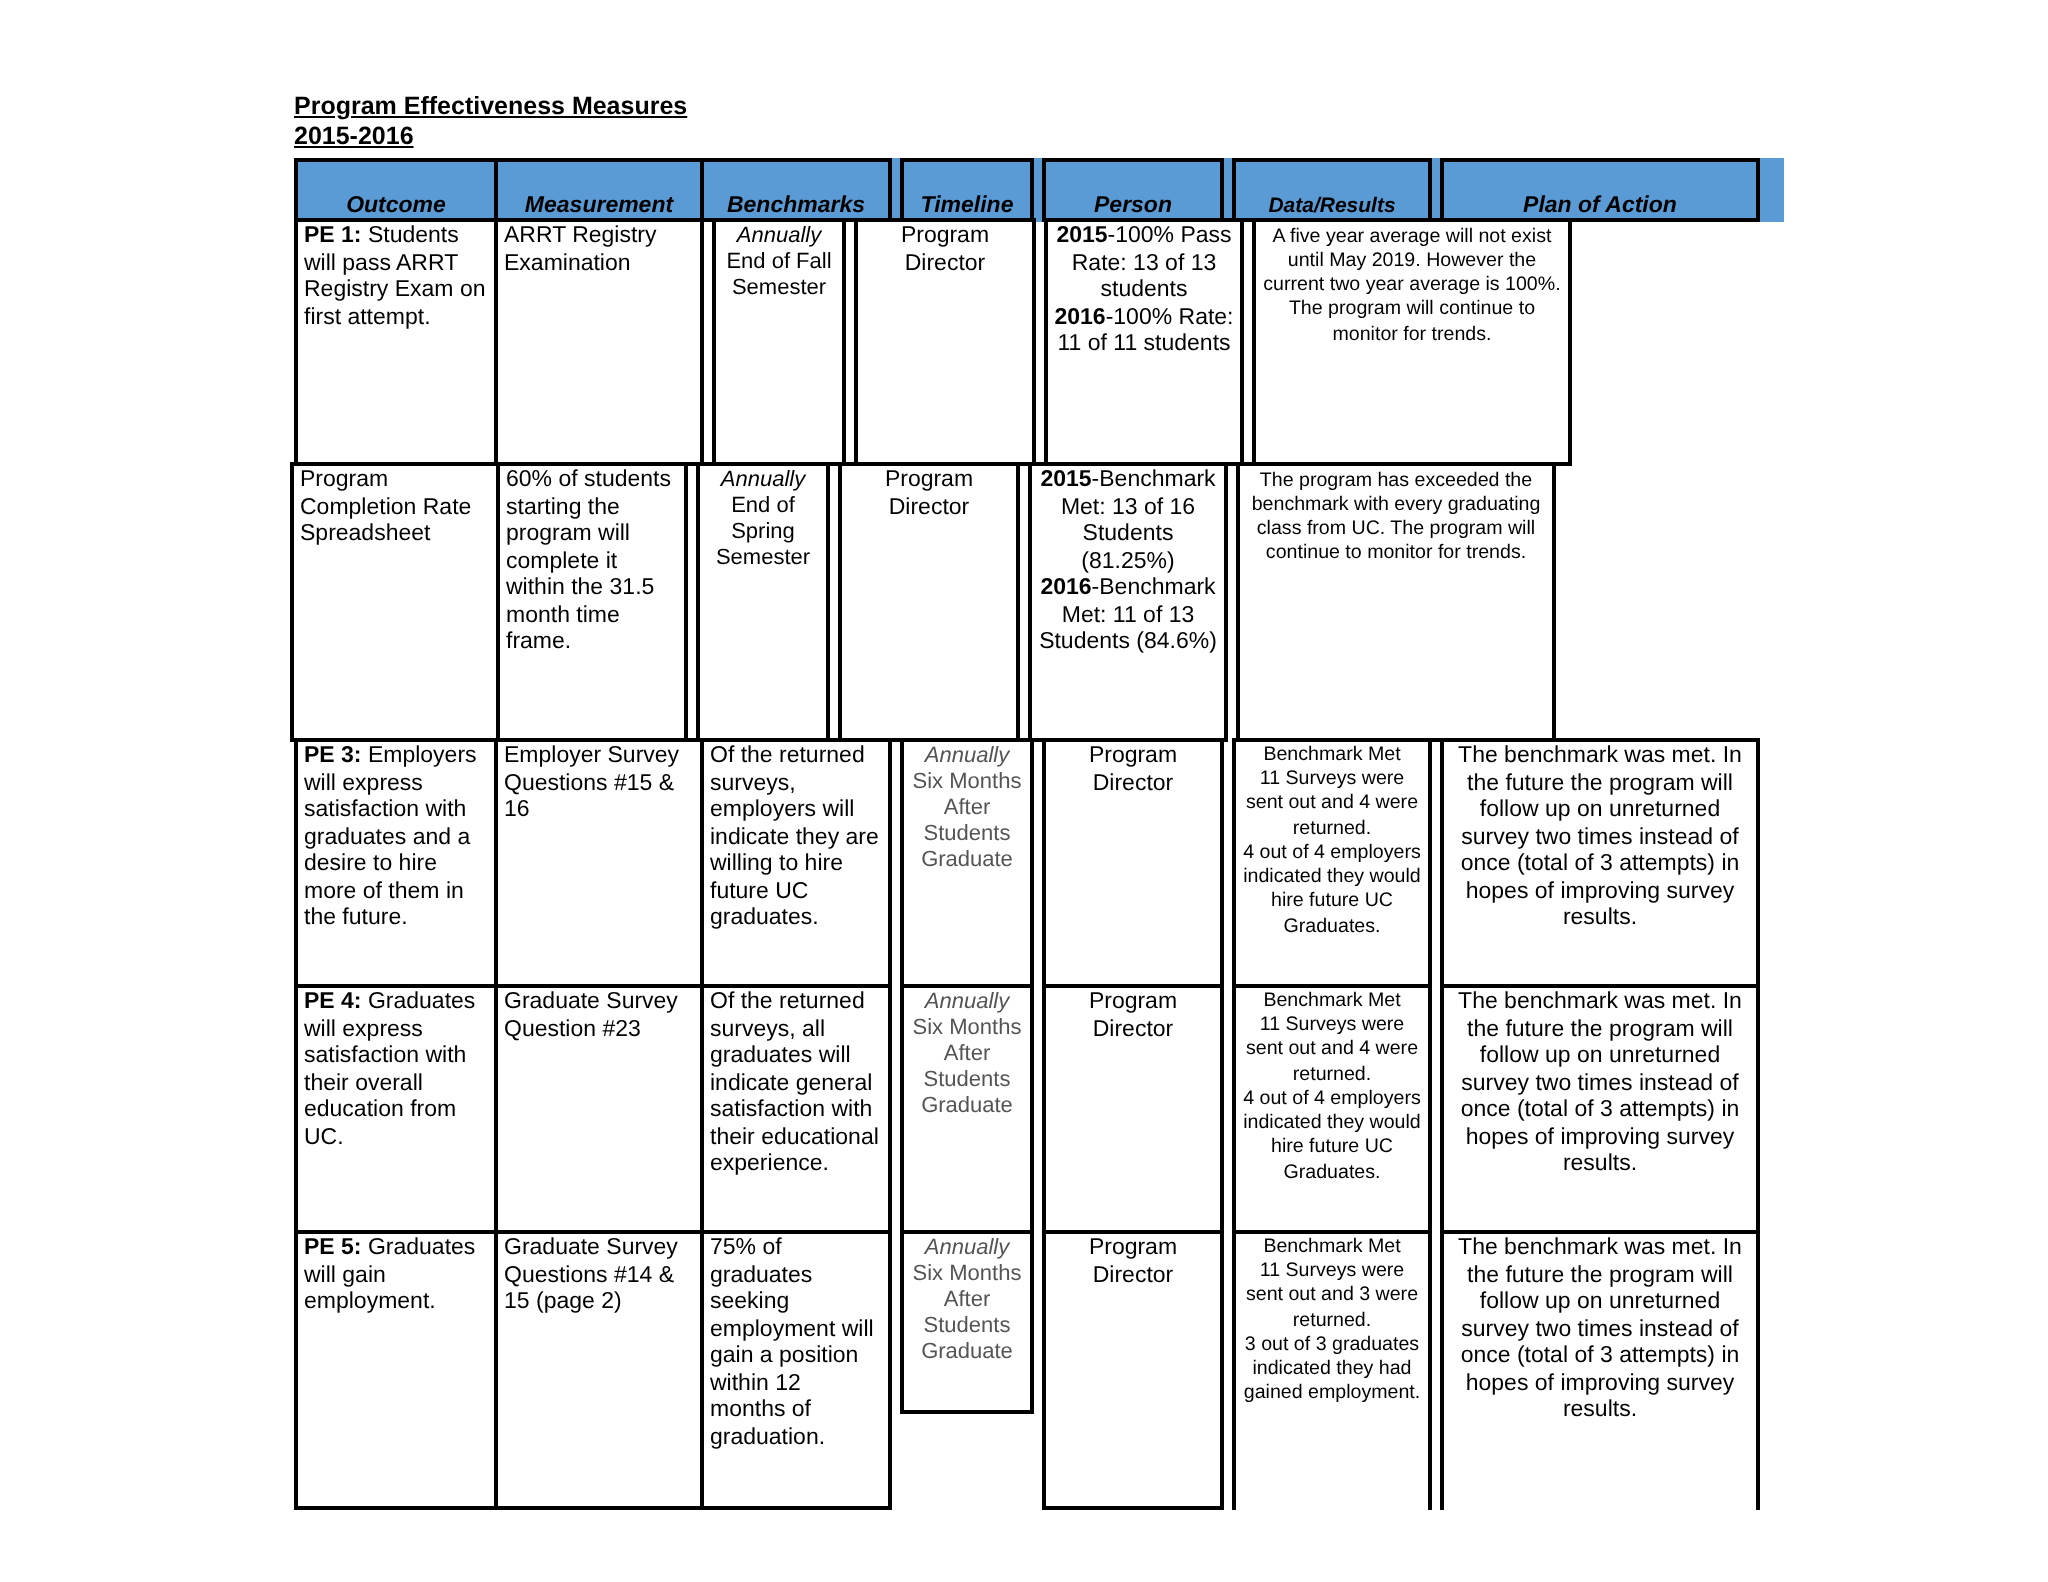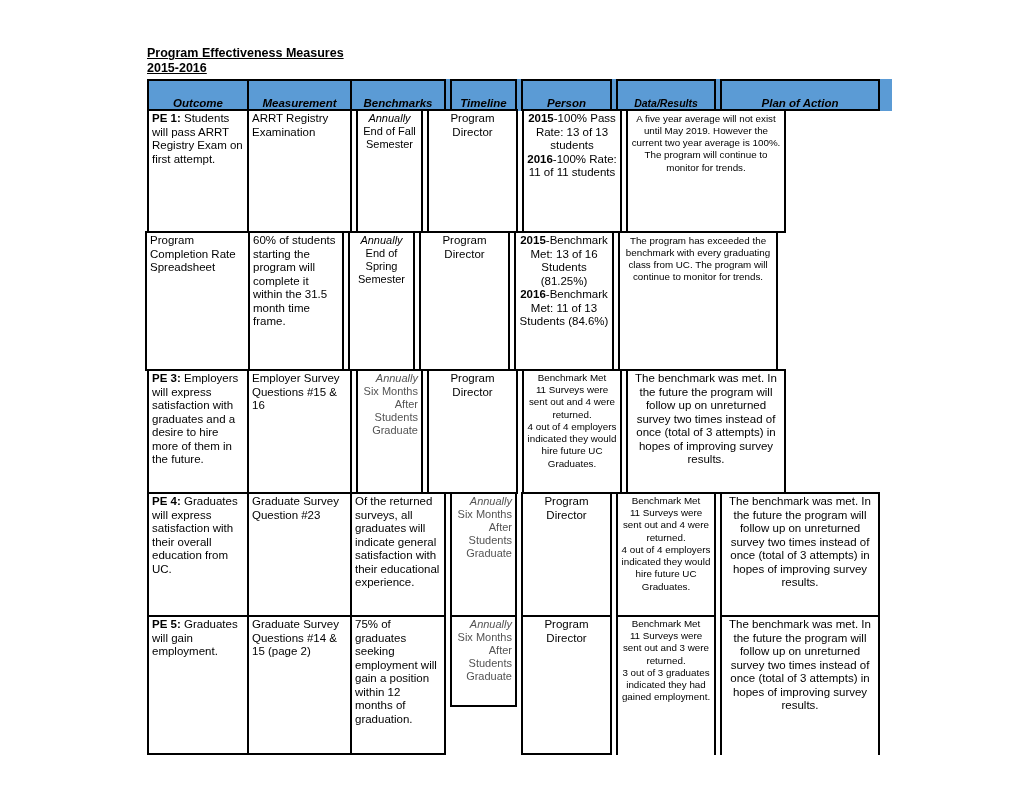--- a/index.html
+++ b/index.html
@@ -32,21 +32,21 @@
   
   .header-row{background:#5b9bd5;}
   .header-row .cell{background:transparent;font-weight:bold;font-style:italic;
                     text-align:center;padding-top:16px;}
   .hsm{font-size:10.5px;padding-top:4px;}
   .ctr{text-align:center;}
   .b{font-weight:bold;}
   .it{font-style:italic;}
   .blk{display:block;}
   .tl{font-size:11px;}
-  .gray{color:#545454;text-align:right;}
+  .gray{color:#545454;}
   .small{font-size:9.8px;line-height:1.25;}
   .plan-sm{font-size:9.8px;font-weight:normal;line-height:1.24;padding-top:2px;}
   .short{height:92px;align-self:flex-start;}
   .open-bottom{border-bottom:none;}
   .dl{display:block;}
 </style>
 </head>
 <body>
 
 <div class="page">
@@ -95,20 +95,21 @@
         <div class="cell c6 ctr">
           <span class="dl"><span class="b">2015</span><span>-Benchmark Met: 13 of 16 Students (81.25%)</span></span>
           <span class="dl"><span class="b">2016</span><span>-Benchmark Met: 11 of 13 Students (84.6%)</span></span>
         </div>
         <div class="cell c7 ctr plan-sm">The program has exceeded the benchmark with every graduating class from UC. The program will continue to monitor for trends.</div>
       </div>
 
       <div class="row r3">
         <div class="cell c1"><span class="b">PE 3:</span><span> Employers will express satisfaction with graduates and a desire to hire more of them in the future.</span></div>
         <div class="cell c2">Employer Survey Questions #15 &amp; 16</div>
+        <div class="cell c3">Of the returned surveys, employers will indicate they are willing to hire future UC graduates.</div>
         <div class="cell c4 ctr tl gray"><span class="it">Annually</span><span> Six Months After Students Graduate</span></div>
         <div class="cell c5 ctr">Program Director</div>
         <div class="cell c6 ctr small">
           <span class="dl">Benchmark Met</span>
           <span class="dl">11 Surveys were sent out and 4 were returned.</span>
           <span class="dl">4 out of 4 employers indicated they would hire future UC Graduates.</span>
         </div>
         <div class="cell c7 ctr">The benchmark was met. In the future the program will follow up on unreturned survey two times instead of once (total of 3 attempts) in hopes of improving survey results.</div>
       </div>
 

